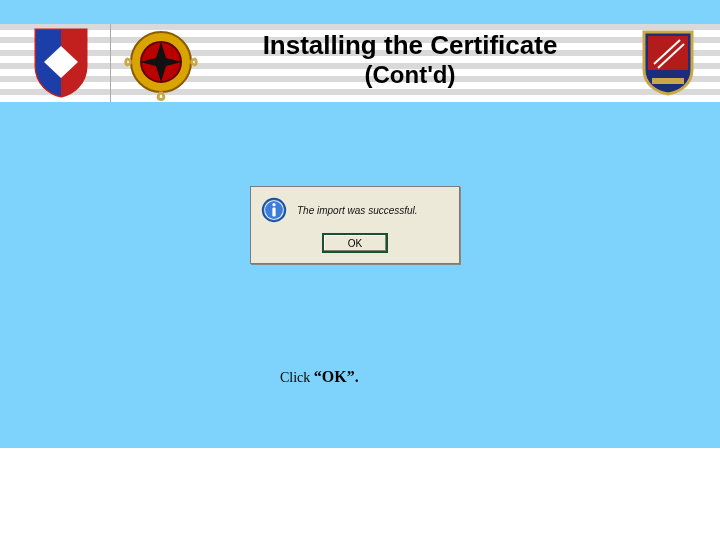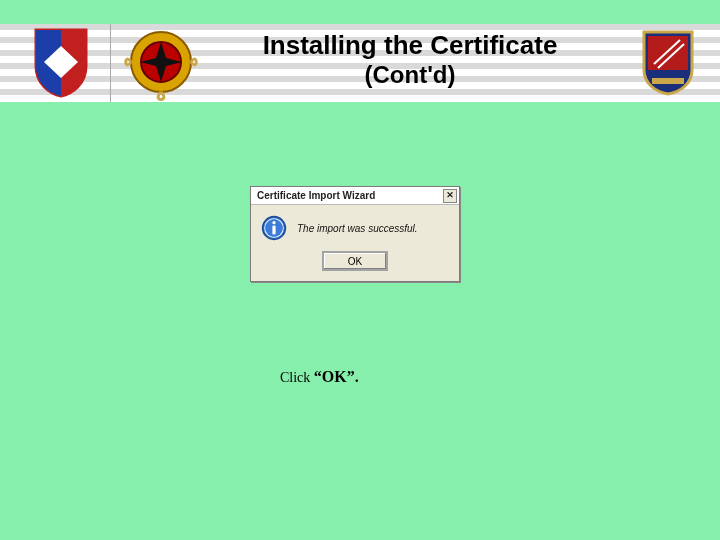--- a/index.html
+++ b/index.html
@@ -1,18 +1,18 @@
 <!DOCTYPE html>
 <html><head>
 <meta charset="utf-8">
 <style>
   * { box-sizing: border-box; margin: 0; padding: 0; }
   html, body { width: 720px; height: 540px; font-family: Arial, Helvetica, sans-serif; background: #fff; overflow: hidden; }
 
-  .slide { position: relative; width: 720px; height: 540px; background: #86efac; }
+  .slide { position: relative; width: 720px; height: 448px; background: #7dd3fc; }
 
   
   .header-stripes {
     position: absolute; left: 0; top: 24px; width: 720px; height: 78px;
     background: repeating-linear-gradient(
       to bottom,
       #d9d9d9 0px, #d9d9d9 6px,
       #ffffff 6px, #ffffff 13px
     );
   }
@@ -61,21 +61,21 @@
     border: 1px solid #888; display: flex; align-items: center; justify-content: center;
     font-size: 9px; line-height: 1; font-weight: 700; color: #222;
   }
   .dialog .body {
     display: flex; align-items: center; gap: 10px; padding: 10px 10px 6px 10px; font-style: italic;
   }
   .dialog .msg { font-size: 10px; color: #111; }
   .dialog .btnrow { display: flex; justify-content: center; padding: 4px 0 10px; }
   .dialog .okbtn {
     min-width: 66px; height: 20px; font-size: 10px;
-    background: #ece9d8; border: 2px solid #a3a3a3;
+    background: #ece9d8; border: 2px solid #14532d;
     display: flex; align-items: center; justify-content: center;
     box-shadow: inset -1px -1px 0 #808080, inset 1px 1px 0 #fff;
   }
 
   .info-icon { width: 26px; height: 26px; }
 
   .instruction {
     position: absolute; left: 280px; top: 368px;
     font-family: "Times New Roman", Times, serif;
     font-size: 16px; color: #000;
@@ -139,26 +139,20 @@
     </g>
     <rect x="12" y="48" width="32" height="6" fill="#caa84a"></rect>
   </svg>
 
   <div class="title">
     <span>Installing the Certificate</span>
     <span class="sub">(Cont'd)</span>
   </div>
 
   <div class="dialog">
-    <div class="titlebar">
-      <span class="dlg-title">Certificate Import Wizard</span>
-      <div class="closebtn">
-        <span>✕</span>
-      </div>
-    </div>
     <div class="body">
       <svg class="info-icon" viewBox="0 0 32 32">
         <circle cx="16" cy="16" r="14" fill="#3b7dd8" stroke="#1b4f9c" stroke-width="2"></circle>
         <circle cx="16" cy="16" r="12" fill="#ffffff"></circle>
         <circle cx="16" cy="16" r="11" fill="#3b7dd8"></circle>
         <circle cx="16" cy="9.5" r="2" fill="#fff"></circle>
         <rect x="14" y="13" width="4" height="11" rx="1.5" fill="#fff"></rect>
       </svg>
       <span class="msg">The import was successful.</span>
     </div>

